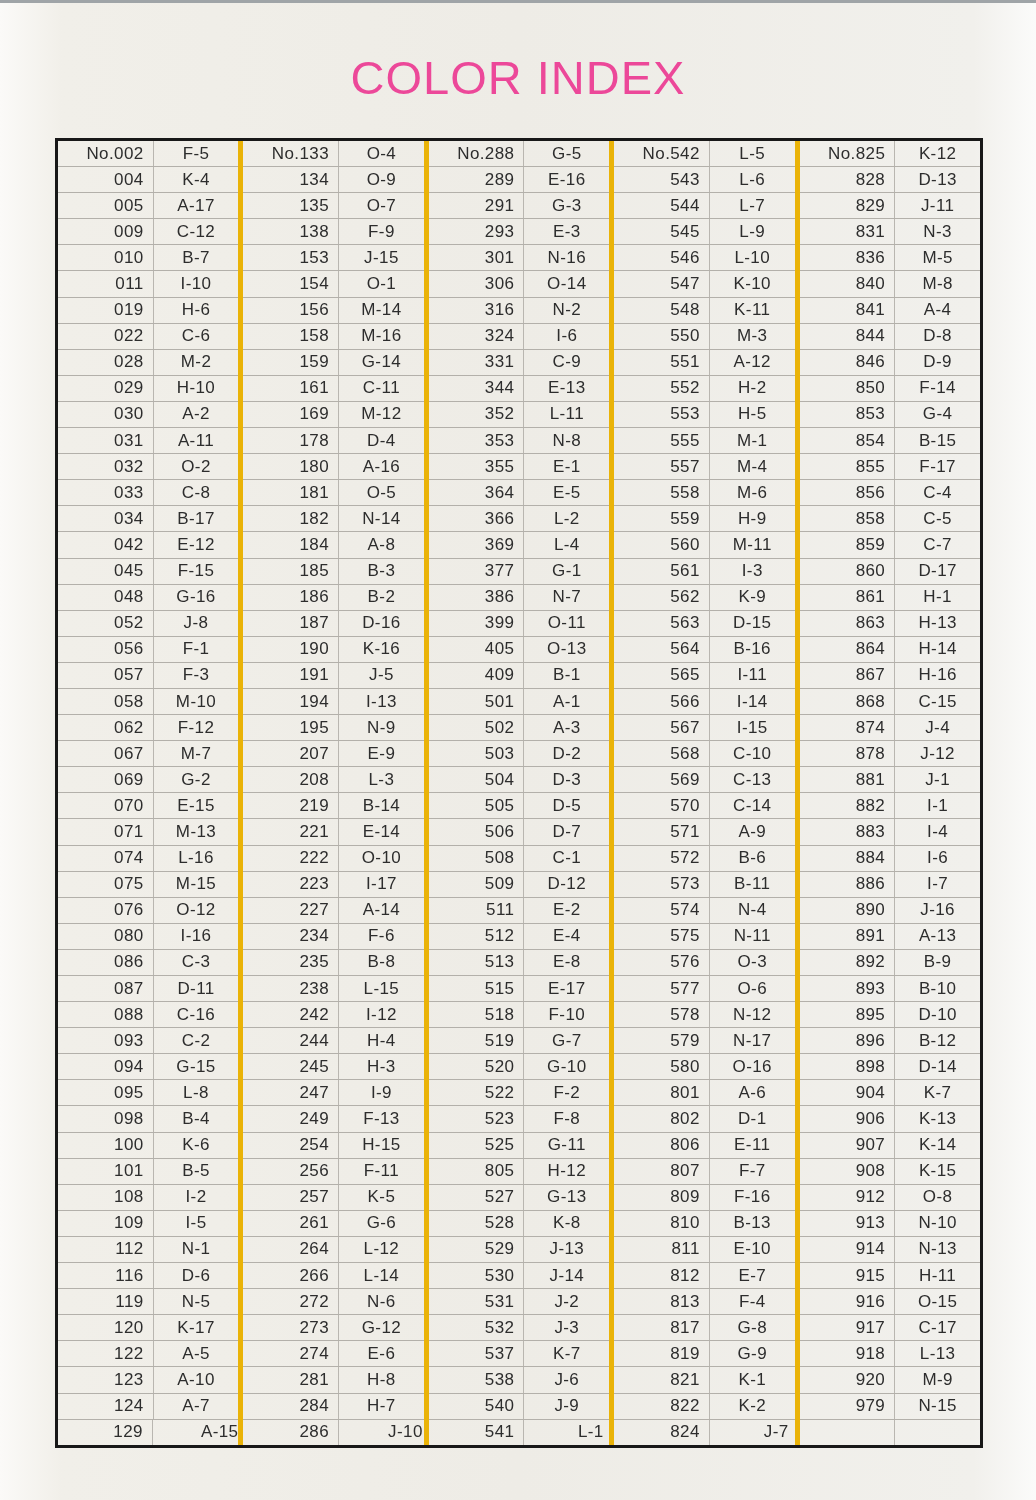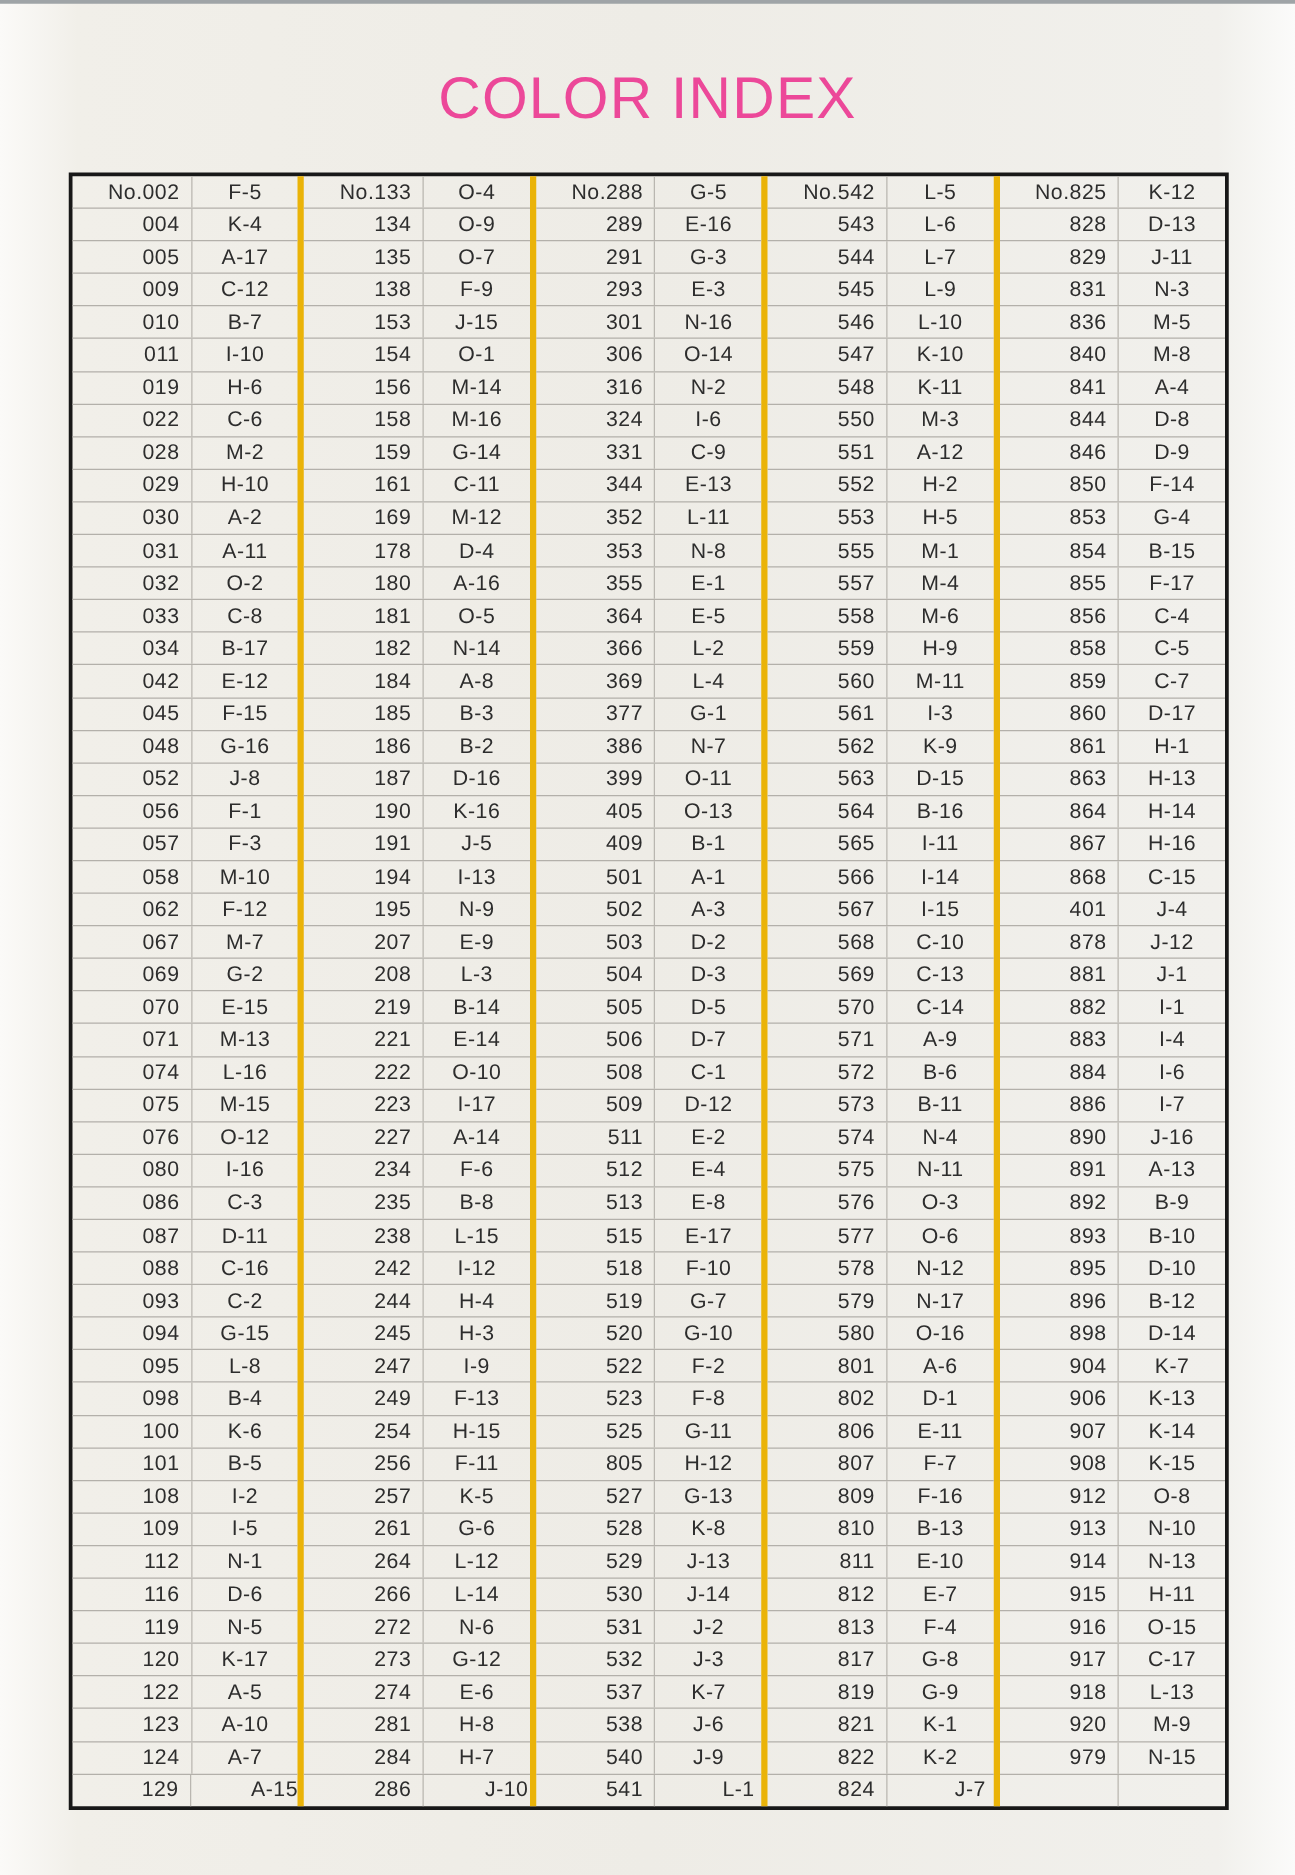--- a/index.html
+++ b/index.html
@@ -963,21 +963,21 @@
       </div>
       <div class="table-row">
         <div class="cell-no">867</div>
         <div class="cell-code">H-16</div>
       </div>
       <div class="table-row">
         <div class="cell-no">868</div>
         <div class="cell-code">C-15</div>
       </div>
       <div class="table-row">
-        <div class="cell-no">401</div>
+        <div class="cell-no">874</div>
         <div class="cell-code">J-4</div>
       </div>
       <div class="table-row">
         <div class="cell-no">878</div>
         <div class="cell-code">J-12</div>
       </div>
       <div class="table-row">
         <div class="cell-no">881</div>
         <div class="cell-code">J-1</div>
       </div>

